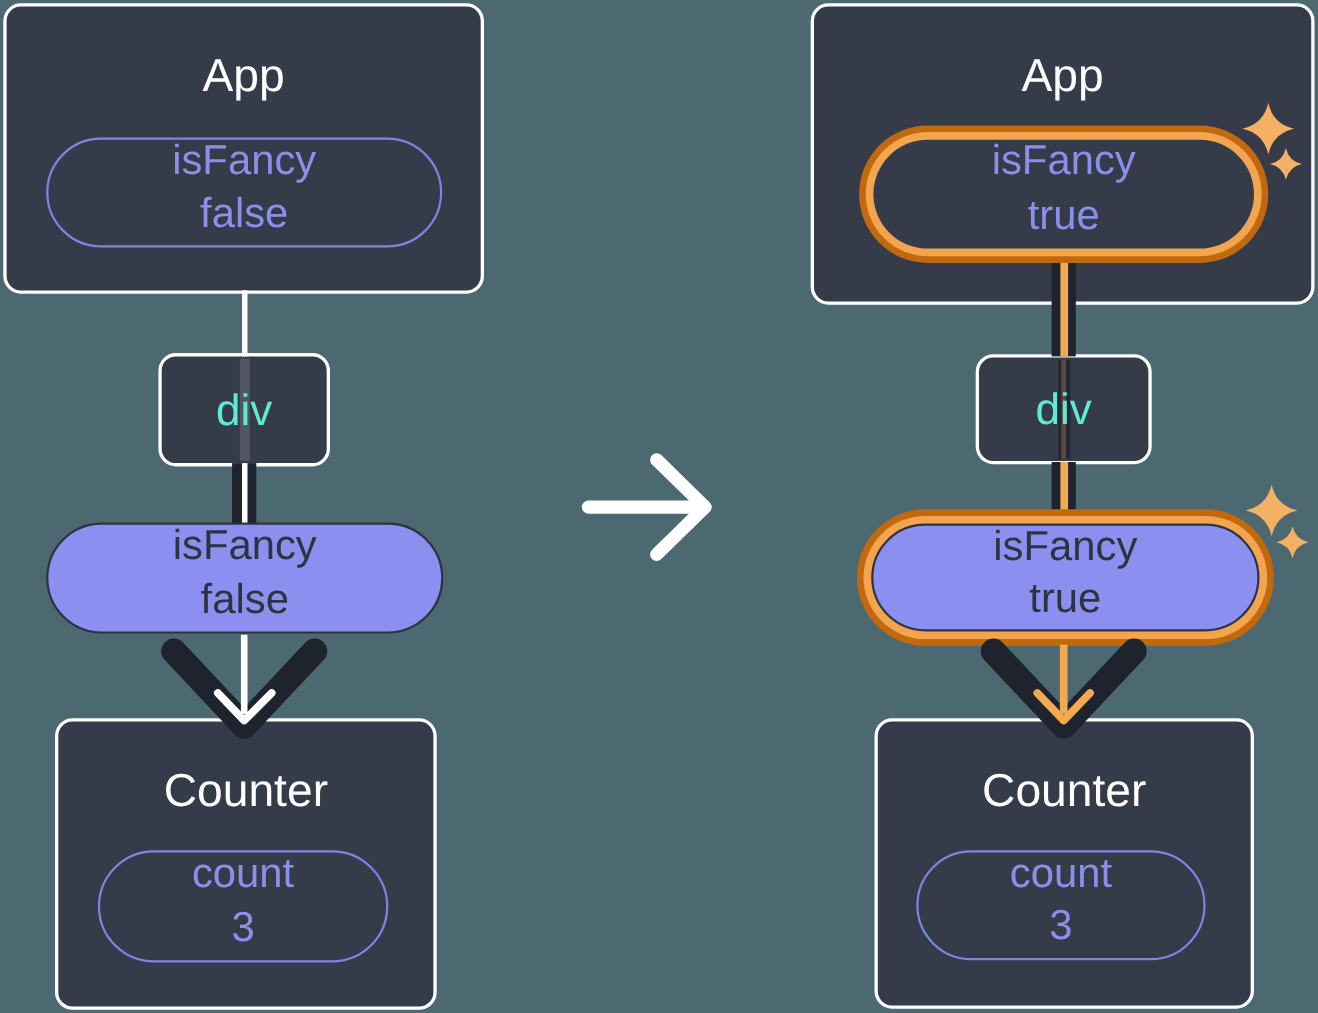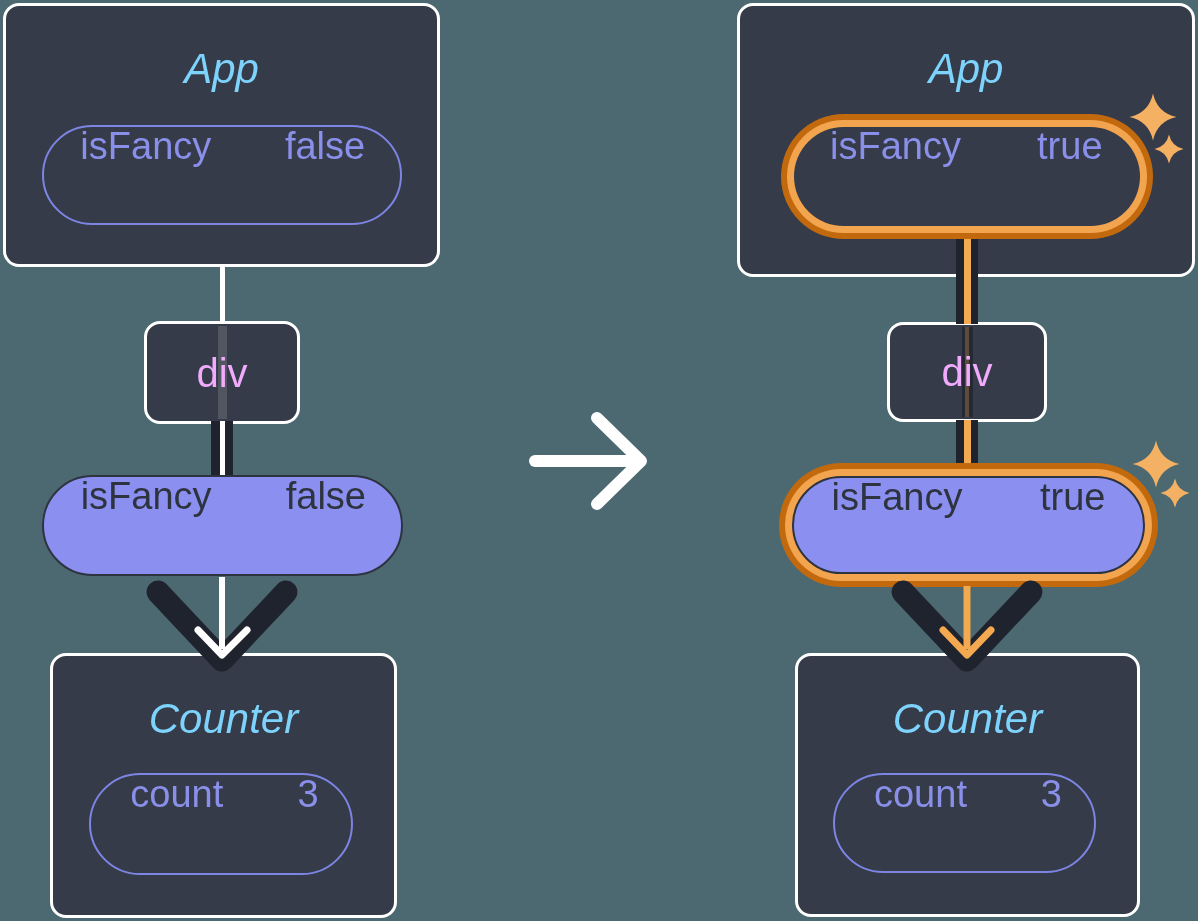--- a/index.html
+++ b/index.html
@@ -7,28 +7,28 @@
     width:1198px;height:921px;position:relative;overflow:hidden;
     background:#4C6971;
     font-family:"Liberation Sans", sans-serif;
   }
   .box{
     position:absolute;box-sizing:border-box;
     background:#353B48;border:3px solid #FFFFFF;border-radius:16px;
   }
   .box-title{
     position:absolute;left:0;width:100%;top:42px;
-    text-align:center;color:#7dd3fc;font-size:42px;line-height:1;font-style:italic;
+    text-align:center;color:#ffffff;font-size:42px;line-height:1;
   }
   .div-box{display:flex;align-items:center;justify-content:center;}
-  .div-label{color:#f0abfc;font-size:40px;line-height:1;position:relative;z-index:2;}
+  .div-label{color:#5eead4;font-size:40px;line-height:1;position:relative;z-index:2;}
   .stripe{position:absolute;top:2px;bottom:2px;z-index:1;}
   .pill{
-    position:absolute;box-sizing:border-box;display:flex;align-items:flex-start;
-    border-radius:999px;overflow:hidden;z-index:5;
+    position:absolute;box-sizing:border-box;display:flex;align-items:center;
+    border-radius:999px;overflow:hidden;z-index:5;flex-direction:column;
   }
   .pill-outlined{border:2.5px solid #7D85E4;color:#8A90EA;background:transparent;}
   .pill-solid{border:2.5px solid #2E3340;color:#2E3340;background:#8B90F0;}
   .pill-fancy-dark{background:#353B48;color:#8A90EA;
     box-shadow:0 0 0 7px #F2A44E,0 0 0 13px #C2690E;}
   .pill-fancy-solid{border:2.5px solid #2E3340;color:#2E3340;background:#8B90F0;
     box-shadow:0 0 0 7px #F2A44E,0 0 0 13px #C2690E;}
   .cell{display:flex;align-items:center;justify-content:center;
     font-size:38px;line-height:1;}
   .cell.grow{flex:1;}

